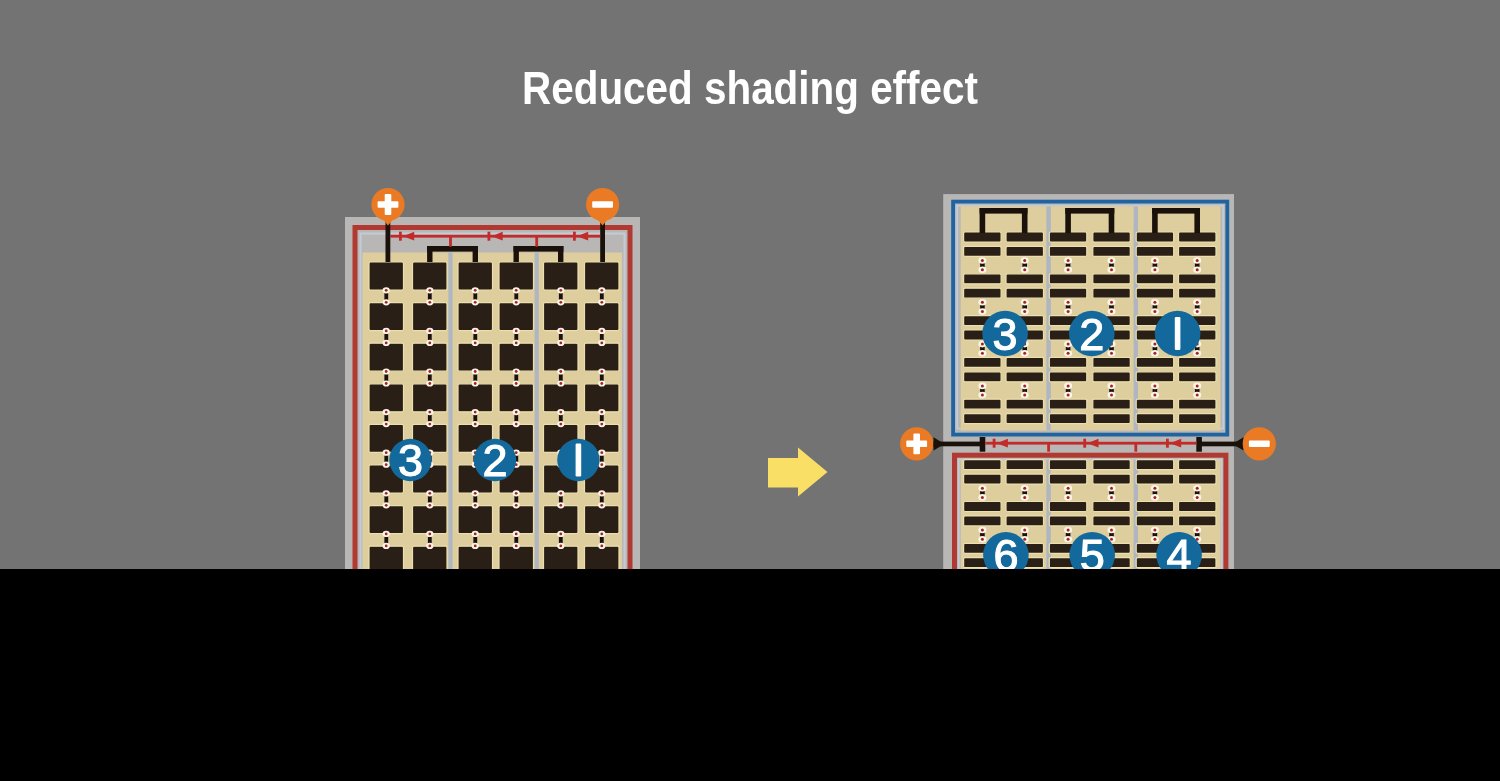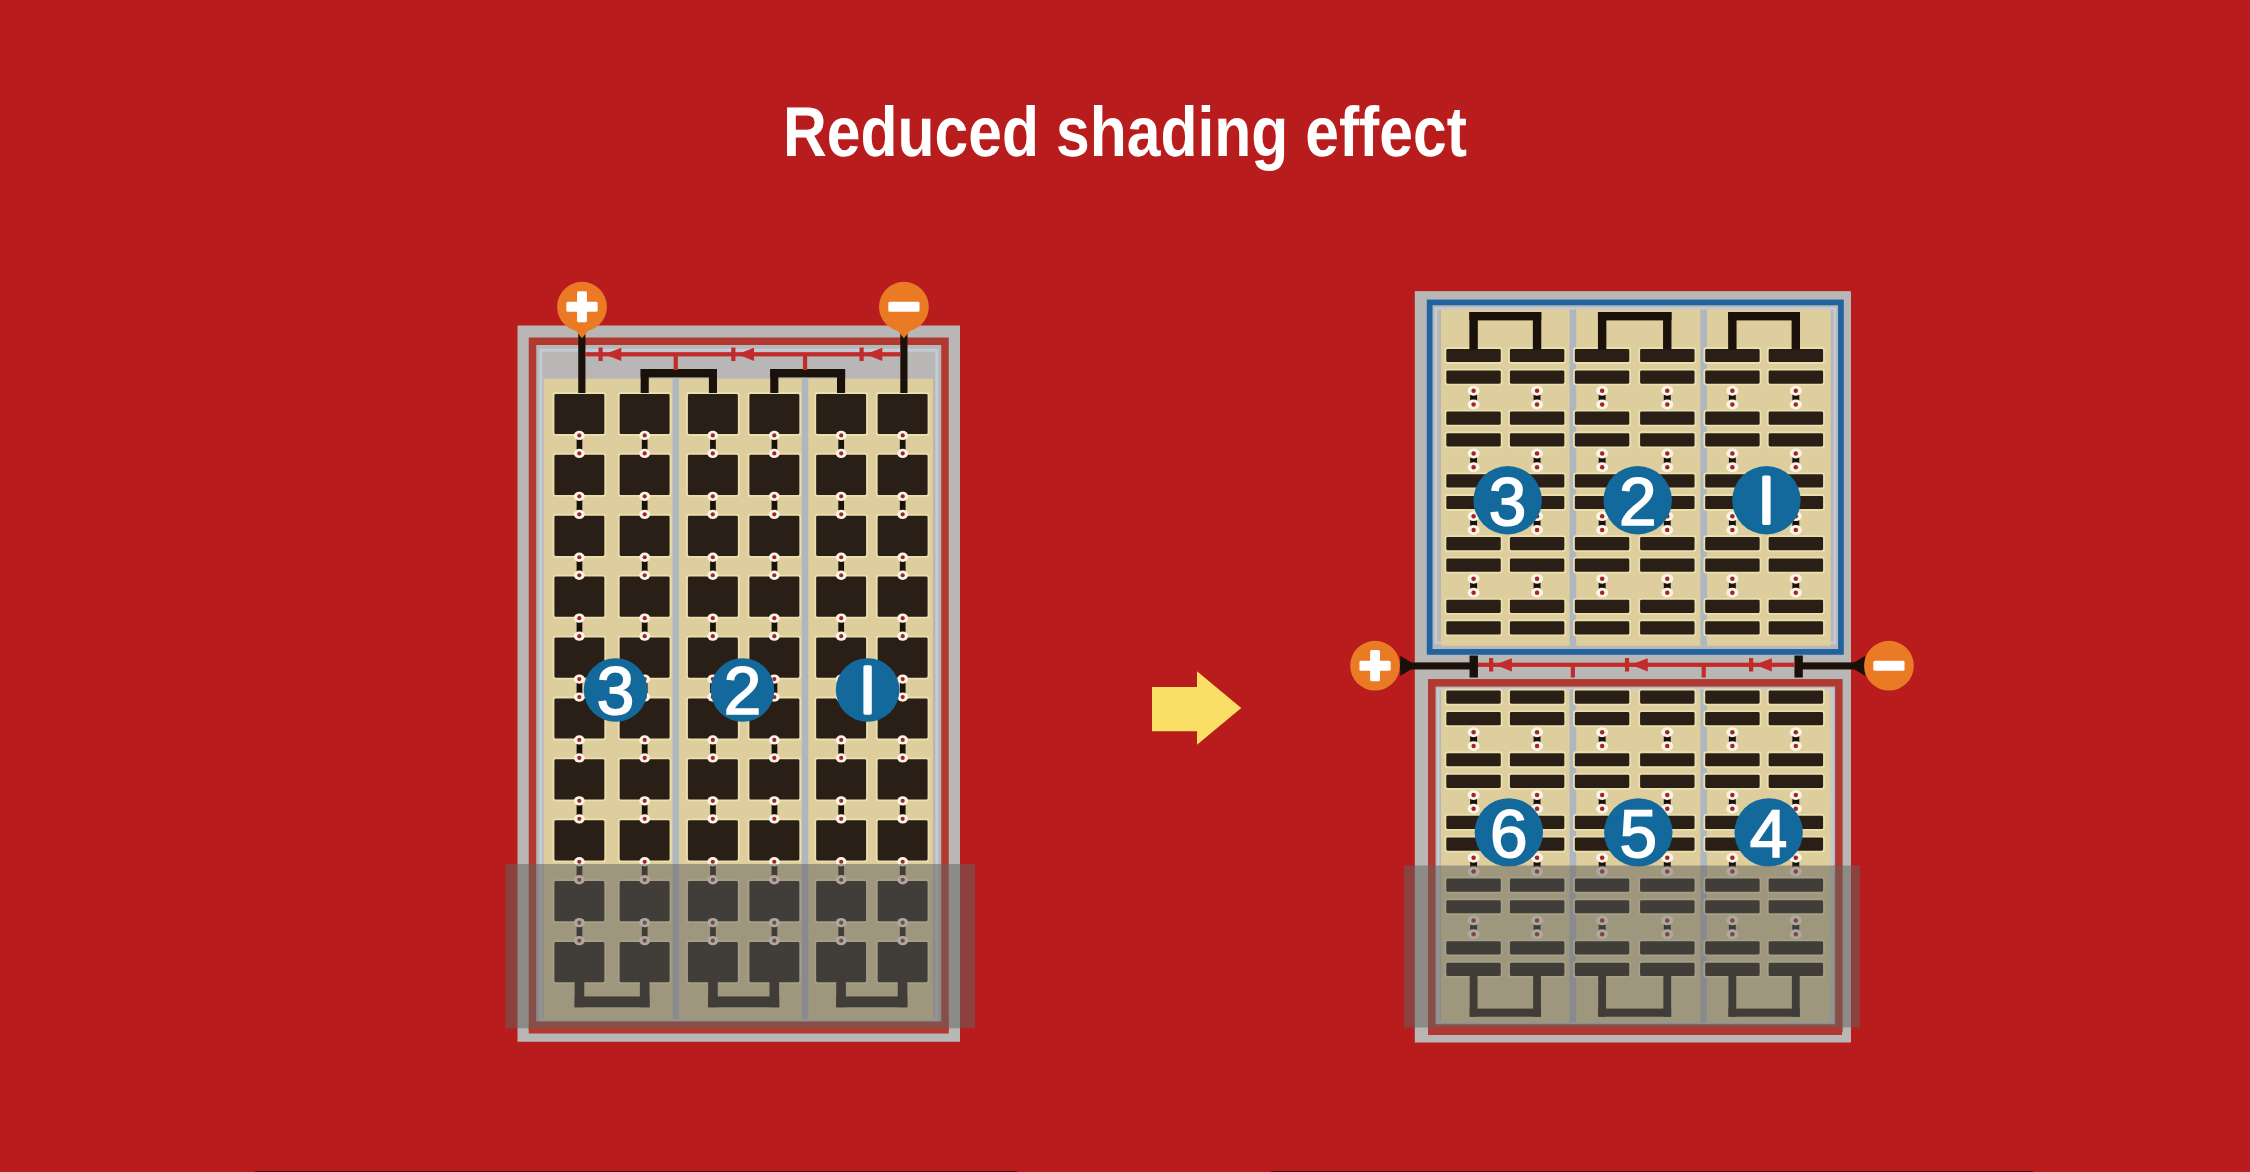--- a/index.html
+++ b/index.html
@@ -1,16 +1,16 @@
 <!DOCTYPE html>
 <html><head>
 <meta charset="utf-8">
 <style>
   html,body{margin:0;padding:0;background:#000;}
-  .stage{position:relative;width:1500px;height:781px;background:#b91c1c;overflow:hidden;}
+  .stage{position:relative;width:1500px;height:569px;background:#737373;overflow:hidden;}
   .title{position:absolute;left:0;top:60px;width:1500px;text-align:center;
     font-family:"Liberation Sans", sans-serif;font-weight:bold;font-size:47px;
     color:#fff;letter-spacing:0;transform:scaleX(0.86);transform-origin:750px 0;}
 </style>
 </head>
 <body>
 <div class="stage">
   <div class="title">Reduced shading effect</div>
   <svg width="1500" height="781" viewBox="0 0 1500 781" style="position:absolute;left:0;top:0">
 <g>

